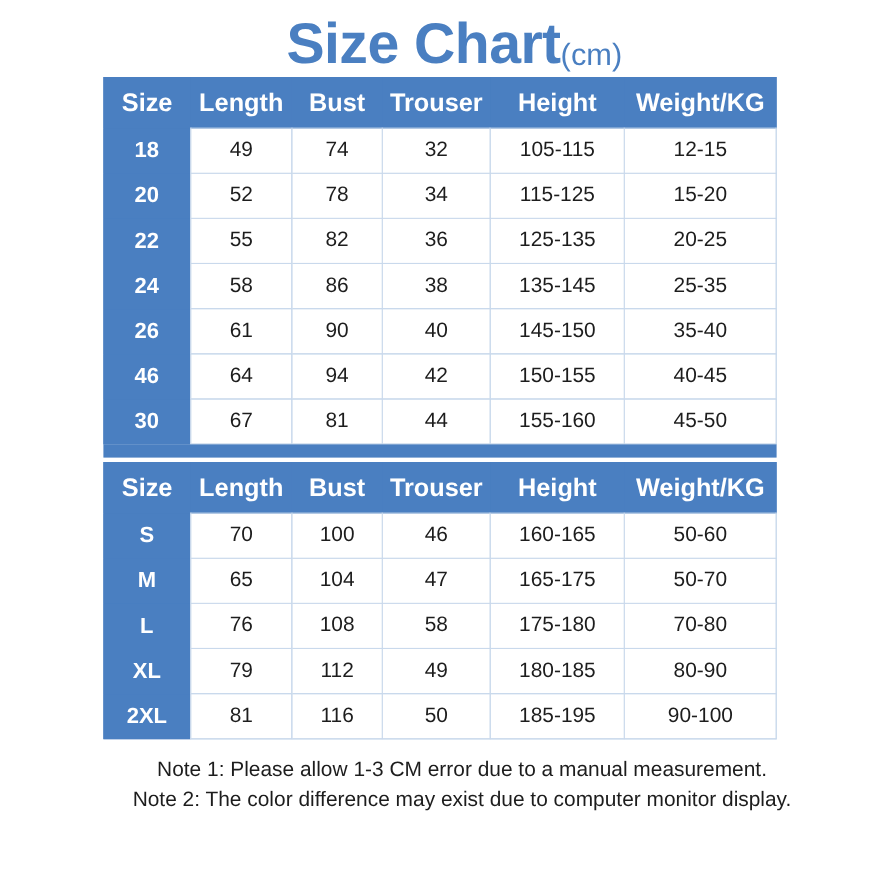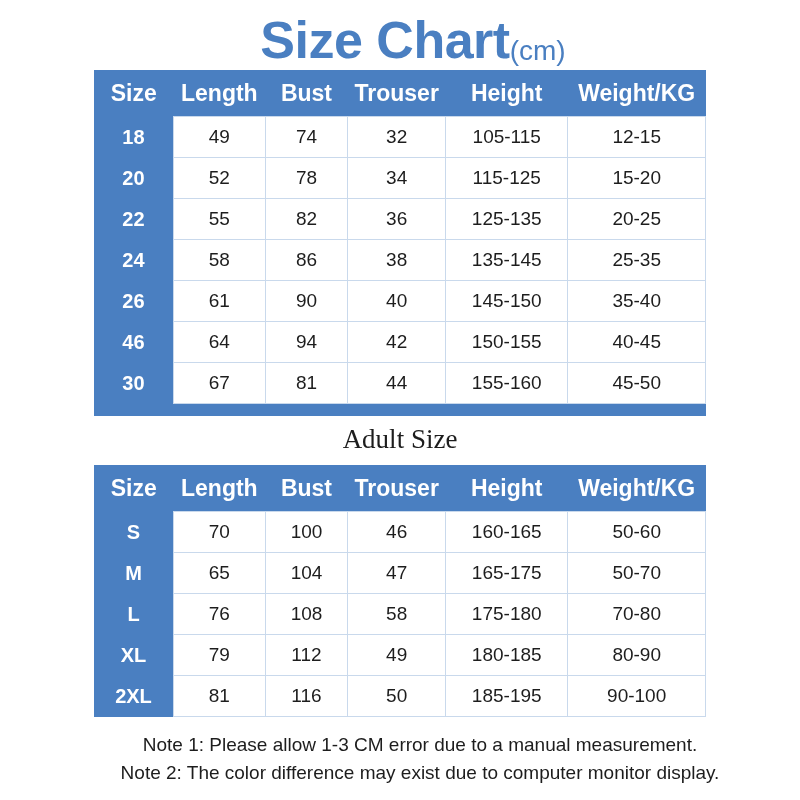--- a/index.html
+++ b/index.html
@@ -199,21 +199,20 @@
           <td>81</td>
           <td>44</td>
           <td>155-160</td>
           <td>45-50</td>
         </tr>
       </tbody>
     </table>
     <div class="table-pad-bottom"></div>
   </div>
 
-  <div class="section-heading">Adult Size</div>
 
   <div class="table-block">
     <table class="size-table">
       <colgroup>
         <col class="c-size">
           <col class="c-length">
           <col class="c-bust">
         <col class="c-trouser">
           <col class="c-height">
           <col class="c-weight">

